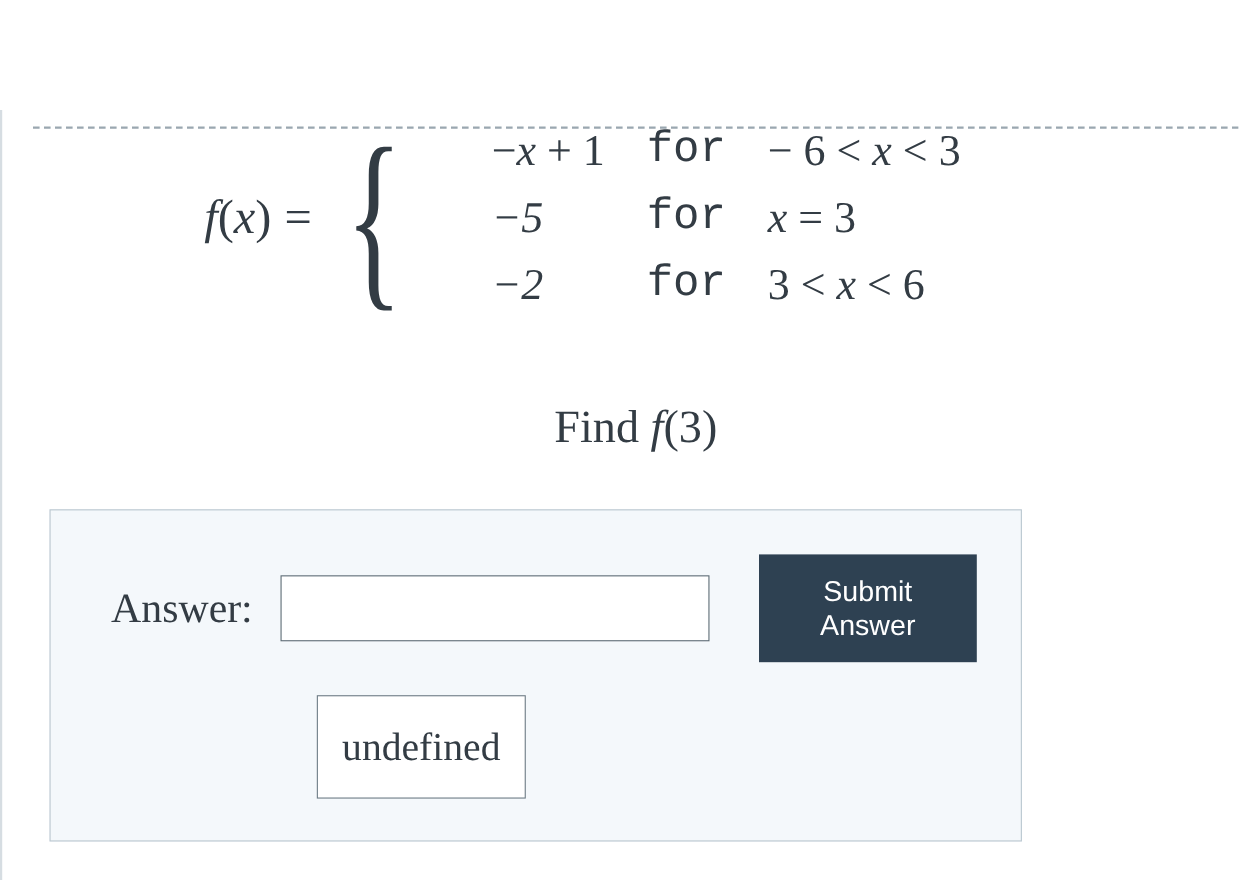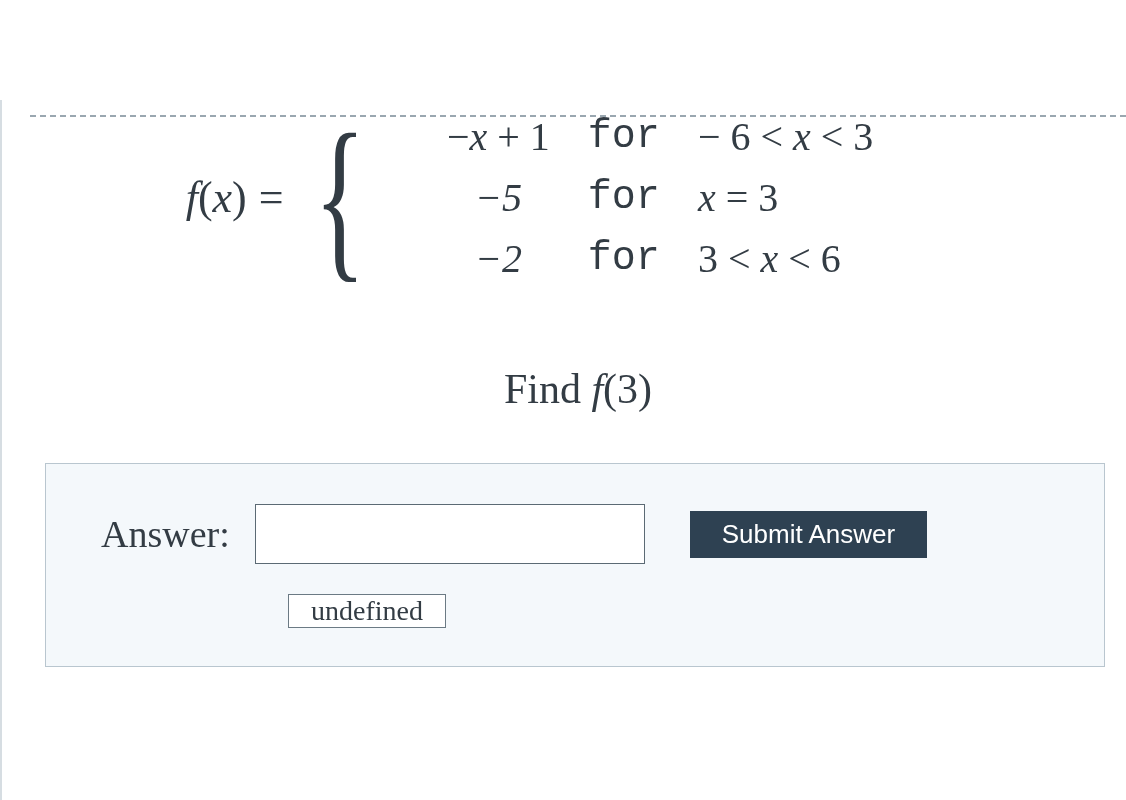--- a/index.html
+++ b/index.html
@@ -57,41 +57,41 @@
     transform-origin: left center;
     color: #333c44;
   }
 
   .cases-table {
     border-collapse: separate;
     border-spacing: 36px 12px;
     font-size: 40px;
   }
   .cases-table td { white-space: nowrap; vertical-align: middle; }
-  .expr { font-style: italic; text-align: center; }
+  .expr { font-style: italic; }
   .expr .num, .for-word, .minus, .plus, .dig { font-style: normal; }
   .var { font-style: italic; }
   .for-word { font-style: normal; font-family: Liberation Mono, monospace; }
 
   .prompt {
     text-align: center;
     font-size: 42px;
     margin-top: 70px;
   }
   .prompt .f { font-style: italic; }
   .prompt .Find { font-style: normal; }
 
   .answer-box {
     margin-top: 50px;
     margin-left: 15px;
     margin-right: 0;
     border: 1px solid #b9c6cf;
     background: #f4f8fb;
     padding: 40px 40px 38px 55px;
-    width: 1060px;
+    width: 884px;
     box-sizing: border-box;
   }
   .answer-row {
     display: flex;
     align-items: center;
     gap: 25px;
   }
   .answer-label {
     font-size: 38px;
     color: #333c44;
@@ -105,33 +105,33 @@
     background: #ffffff;
     box-sizing: border-box;
     font-family: inherit;
   }
   .submit-btn {
     margin-left: 20px;
     background: #2e4152;
     color: #ffffff;
     border: none;
     font-size: 26px;
-    padding: 8px 32px;
+    padding: 18px 32px;
     font-family: Arial, Helvetica, sans-serif;
     cursor: pointer;
   }
   .secondary-row {
     margin-top: 30px;
     margin-left: 187px;
   }
   .undef-btn {
     background: #ffffff;
     border: 1.5px solid #6b7a84;
-    font-size: 28px;
-    padding: 0 22px;
+    font-size: 36px;
+    padding: 25px 22px;
     font-family: "Times New Roman", serif;
     color: #333c44;
     cursor: pointer;
   }
 </style>
 </head>
 <body>
 
 <div class="page">
   <div class="dashed"></div>

